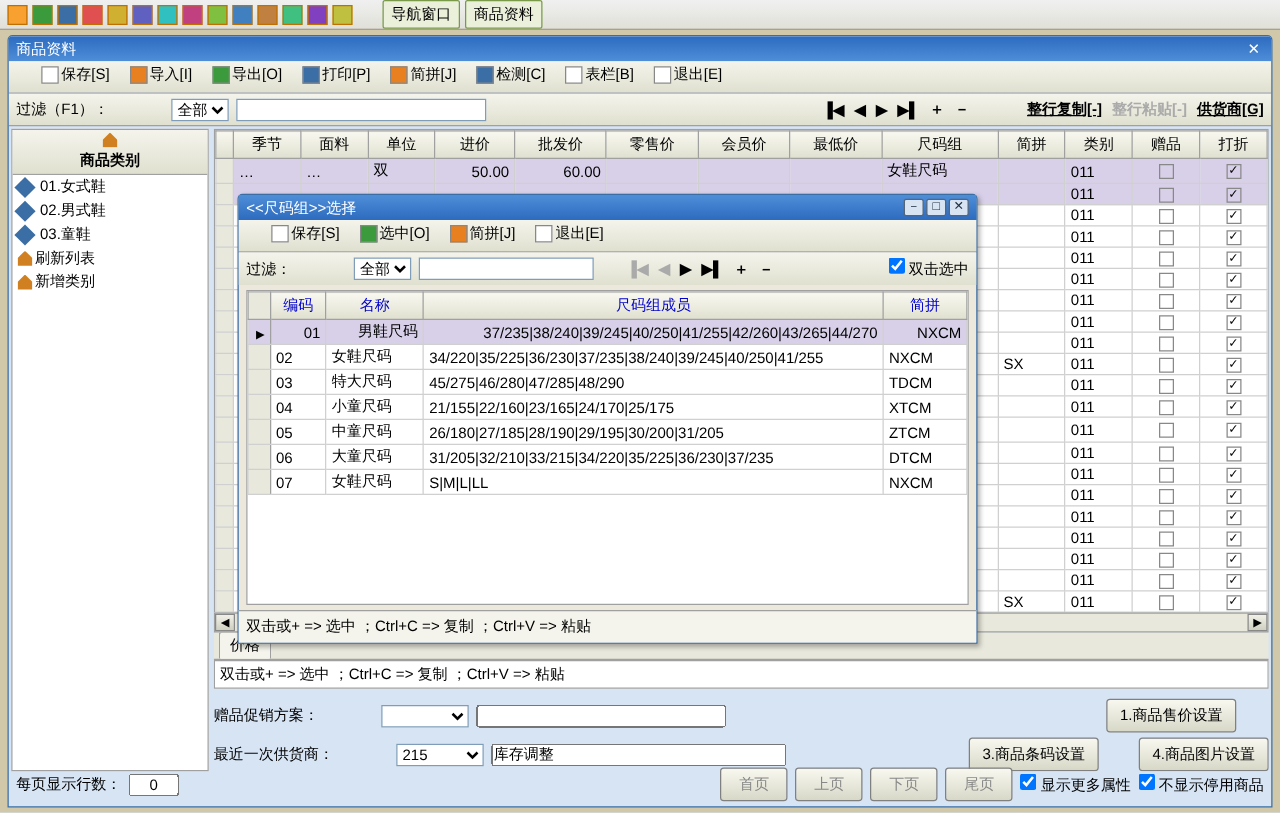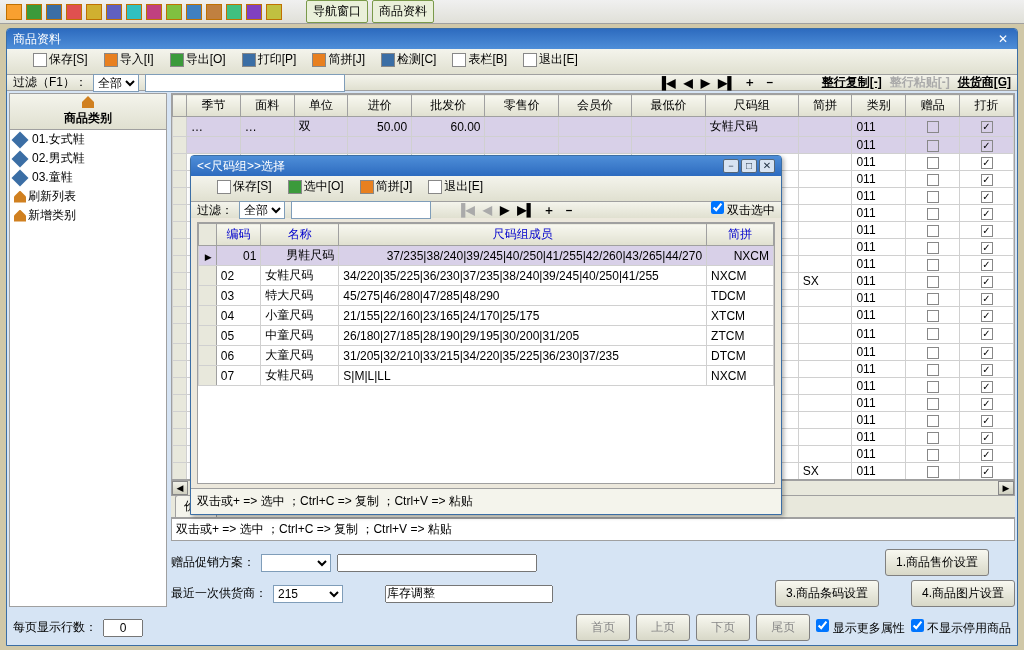--- a/index.html
+++ b/index.html
@@ -13,23 +13,23 @@
   .mdi-title { height: 20px; background: linear-gradient(#2d6bbf,#4e8ed8); color: #fff; display: flex; align-items: center; padding: 0 6px; justify-content: space-between; }
   .mdi-title .x { width: 16px; height: 14px; text-align: center; cursor: pointer; }
 
   .toolbar { height: 26px; background: linear-gradient(#f4f4ec,#e0e0d0); border-bottom: 1px solid #a0a0a0; display: flex; align-items: flex-start; padding: 0 22px; gap: 8px; }
   .tool { display: flex; align-items: center; gap: 2px; padding: 2px 4px; }
   .tool .i { width: 14px; height: 14px; border: 1px solid #888; background: #fff; }
   .tool .i.g { background: #3b9a3b; }
   .tool .i.o { background: #e88020; }
   .tool .i.b { background: #3b6ea5; }
 
-  .filter-row { height: 16px; background: linear-gradient(#f4f4ec,#e0e0d0); border-bottom: 1px solid #a0a0a0; display: flex; align-items: center; padding: 0 6px; gap: 6px; }
+  .filter-row { height: 26px; background: linear-gradient(#f4f4ec,#e0e0d0); border-bottom: 1px solid #a0a0a0; display: flex; align-items: center; padding: 0 6px; gap: 6px; }
   .filter-row input[type=text] { border: 1px solid #7f9db9; height: 18px; padding: 0 2px; background: #fff; }
-  select { border: 1px solid #7f9db9; height: 18px; background: #fff; font-size: 12px; }
+  select { border: 1px solid #7f9db9; height: 18px; background: #fff; font-size: 12px; margin-left: 44px; }
   .nav-btns { display: flex; gap: 8px; margin-left: auto; align-items: center; }
   .nav-btns span { font-weight: bold; cursor: pointer; color: #000; }
   .nav-btns .dis { color: #aaa; }
   .link-btn { color: #0000cc; text-decoration: underline; cursor: pointer; }
   .link-btn.dis { color: #aaa; text-decoration: none; }
 
   .main-body { display: flex; height: 518px; }
   .tree { width: 158px; background: #fff; border: 1px solid #a0a0a0; margin: 2px; overflow: auto; }
   .tree .hdr { background: linear-gradient(#f4f4ec,#e0e0d0); border-bottom: 1px solid #a0a0a0; padding: 2px 4px; font-weight: bold; display: flex; align-items: center; gap: 2px; flex-direction: column; }
   .tree .row { padding: 1px 4px; display: flex; align-items: center; gap: 2px; }
@@ -563,21 +563,21 @@
         <span>赠品促销方案：</span>
         <select style="width:70px"><option></option></select>
         <input type="text" style="width: 200px;">
         <span style="flex:1"></span>
         <span class="btn">1.商品售价设置</span>
         <span style="width:20px"></span>
       </div>
       <div class="form-row">
         <span>最近一次供货商：</span>
         <select style="width:70px"><option>215</option></select>
-        <input type="text" style="width: 168px; margin-left: 36px;" value="库存调整">
+        <input type="text" style="width: 236px;" value="库存调整">
         <span style="flex:1"></span>
         <span class="btn">3.商品条码设置</span>
         <span style="width:20px"></span>
         <span class="btn">4.商品图片设置</span>
       </div>
     </div>
   </div>
 
   <div class="footer">
     <span>每页显示行数：</span>

